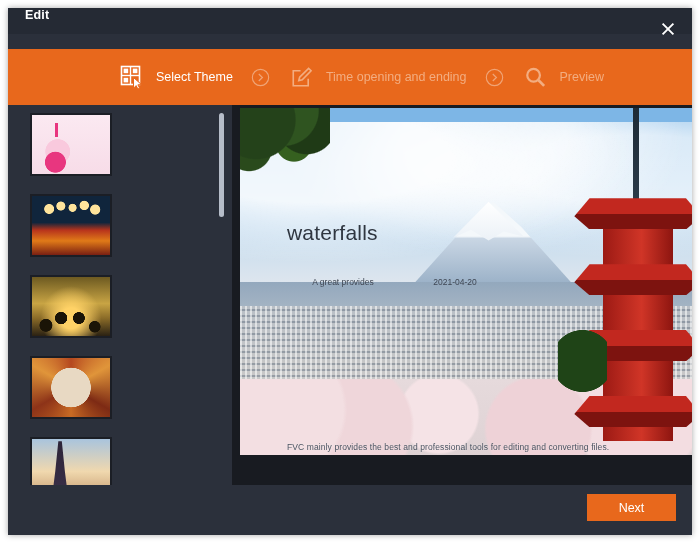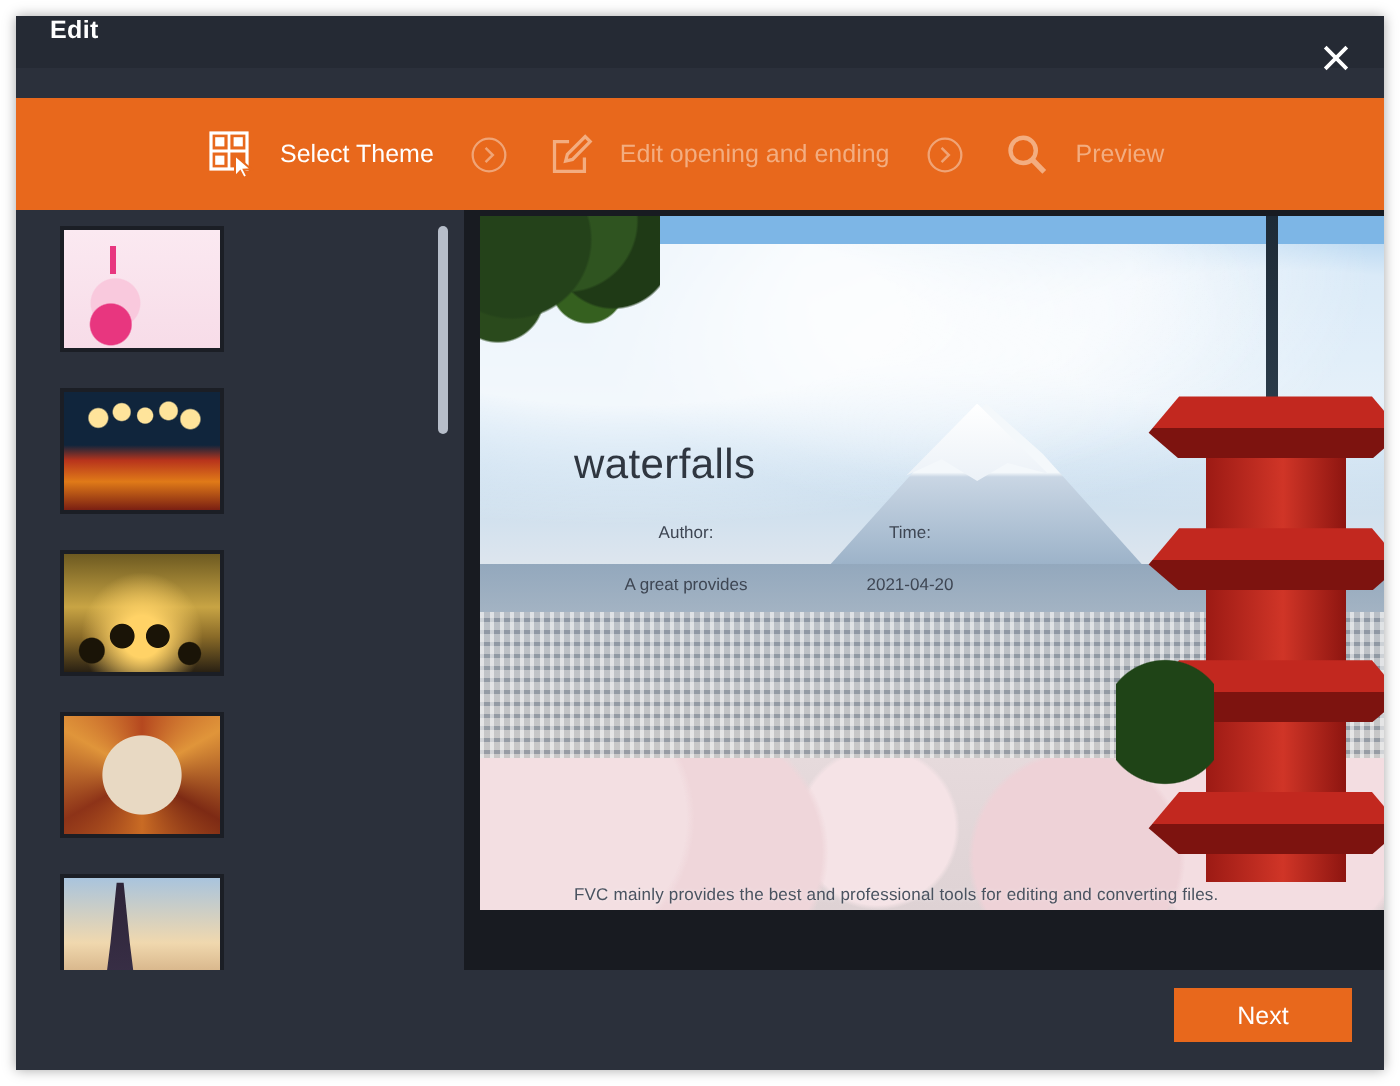--- a/index.html
+++ b/index.html
@@ -31,21 +31,21 @@
     width:32px; height:31px;
     display:flex; align-items:center; justify-content:center;
     cursor:pointer;
   }
   .close-btn svg { display:block; }
 
   
   .toolbar {
     position:absolute; left:0; top:41px; width:100%; height:56px;
     background:#e8681c;
-    display:flex; align-items:center;
+    display:flex; align-items:center;padding-left:16px;
   }
   .step {
     display:flex; align-items:center; height:100%;
     cursor:pointer; user-select:none;
   }
   .step-icon {
     display:flex; align-items:center; justify-content:center;
     width:26px; height:26px; flex:none;
   }
   .step-icon svg { display:block; }
@@ -269,21 +269,21 @@
       </span>
     </div>
 
     <div class="step inactive" id="step-edit">
       <span class="step-icon">
         <svg width="23" height="23" viewBox="0 0 24 24">
           <path d="M19 13.3 V20.6 H3.4 V5 H11" fill="none" stroke="#f3ad80" stroke-width="1.7"></path>
           <path d="M9.2 15.2 L10.1 11.6 L19.4 2.4 L22 5 L12.8 14.3 Z" fill="none" stroke="#f3ad80" stroke-width="1.7"></path>
         </svg>
       </span>
-      <span class="step-label">Edit opening and ending</span>
+      <span class="step-label">Time opening and ending</span>
     </div>
 
     <div class="sep">
       <span>
         <svg width="19" height="19" viewBox="0 0 20 20">
           <circle cx="10" cy="10" r="8.6" fill="none" stroke="#f0a476" stroke-width="1.2"></circle>
           <path d="M8.2 6.3 L12 10 L8.2 13.7" fill="none" stroke="#f0a476" stroke-width="1.3"></path>
         </svg>
       </span>
     </div>
@@ -342,24 +342,20 @@
             <div class="tier t2"></div>
             <div class="tier t3"></div>
             <div class="tier t4"></div>
             <div class="greens"></div>
           </div>
         </div>
 
         <div class="pv-title">waterfalls</div>
 
         <div class="pv-meta">
-          <div class="pv-row">
-            <span class="pv-lbl">Author:</span>
-            <span class="pv-lbl">Time:</span>
-          </div>
           <div class="pv-row second">
             <span class="pv-lbl">A great provides</span>
             <span class="pv-lbl">2021-04-20</span>
           </div>
         </div>
 
         <div class="pv-caption">FVC mainly provides the best and professional tools for editing and converting files.</div>
       </div>
     </div>
   </div>

